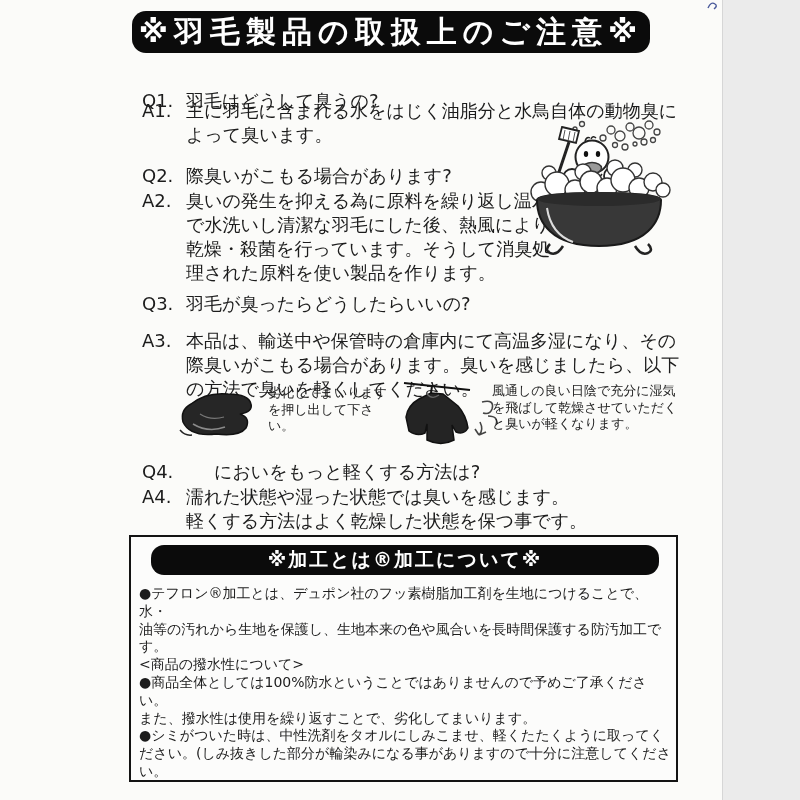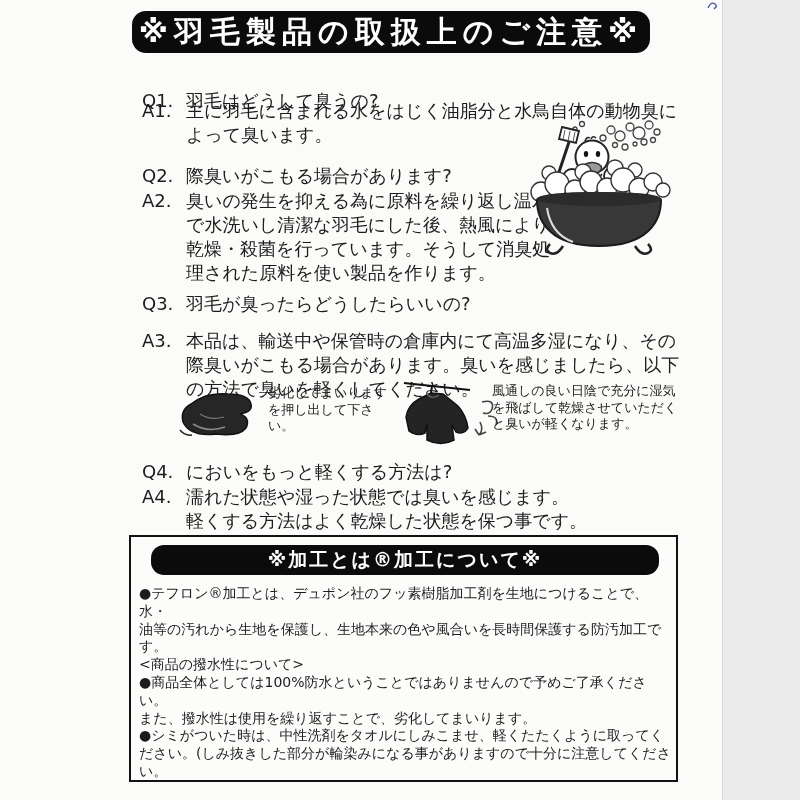--- a/index.html
+++ b/index.html
@@ -166,21 +166,21 @@
   <path d="M35,15 L23,21 Q12,27 10,39 L13,53 Q21,59 29,55 L31,46 L31,62 Q45,69 58,62 L56,47 L60,54 Q68,57 72,50 Q70,37 62,28 L47,16 Z" fill="#242424" stroke="#111" stroke-width="1.5"></path>
   <path d="M31,16 q5,6 12,1" stroke="#666" stroke-width="1.2" fill="none"></path>
   <path d="M86,24 q13,-3 10,7 q-2,6 -9,4" stroke="#444" stroke-width="1.6" fill="none"></path>
   <path d="M92,38 q11,0 8,9" stroke="#444" stroke-width="1.6" fill="none"></path>
   <path d="M84,44 q4,8 -1,13 M83,57 l-4,-6 M83,57 l7,-3" stroke="#444" stroke-width="1.6" fill="none"></path>
 </svg>
 <div class="abs caption" style="left:492px;top:383px;width:190px;">風通しの良い日陰で充分に湿気
 を飛ばして乾燥させていただく
 と臭いが軽くなります。</div>
 
-<div class="abs qa-row" style="left:142px;top:460px;width:540px;">
+<div class="abs qa-row" style="left:142px;top:460px;width:540px;gap:28px;">
   <div class="qa-label">Q4.</div>
   <div class="qa-text">においをもっと軽くする方法は?</div>
 </div>
 <div class="abs qa-row" style="left:142px;top:485px;width:560px;">
   <div class="qa-label">A4.</div>
   <div class="qa-text">濡れた状態や湿った状態では臭いを感じます。
 軽くする方法はよく乾燥した状態を保つ事です。</div>
 </div>
 
 <div class="abs teflon-box">

